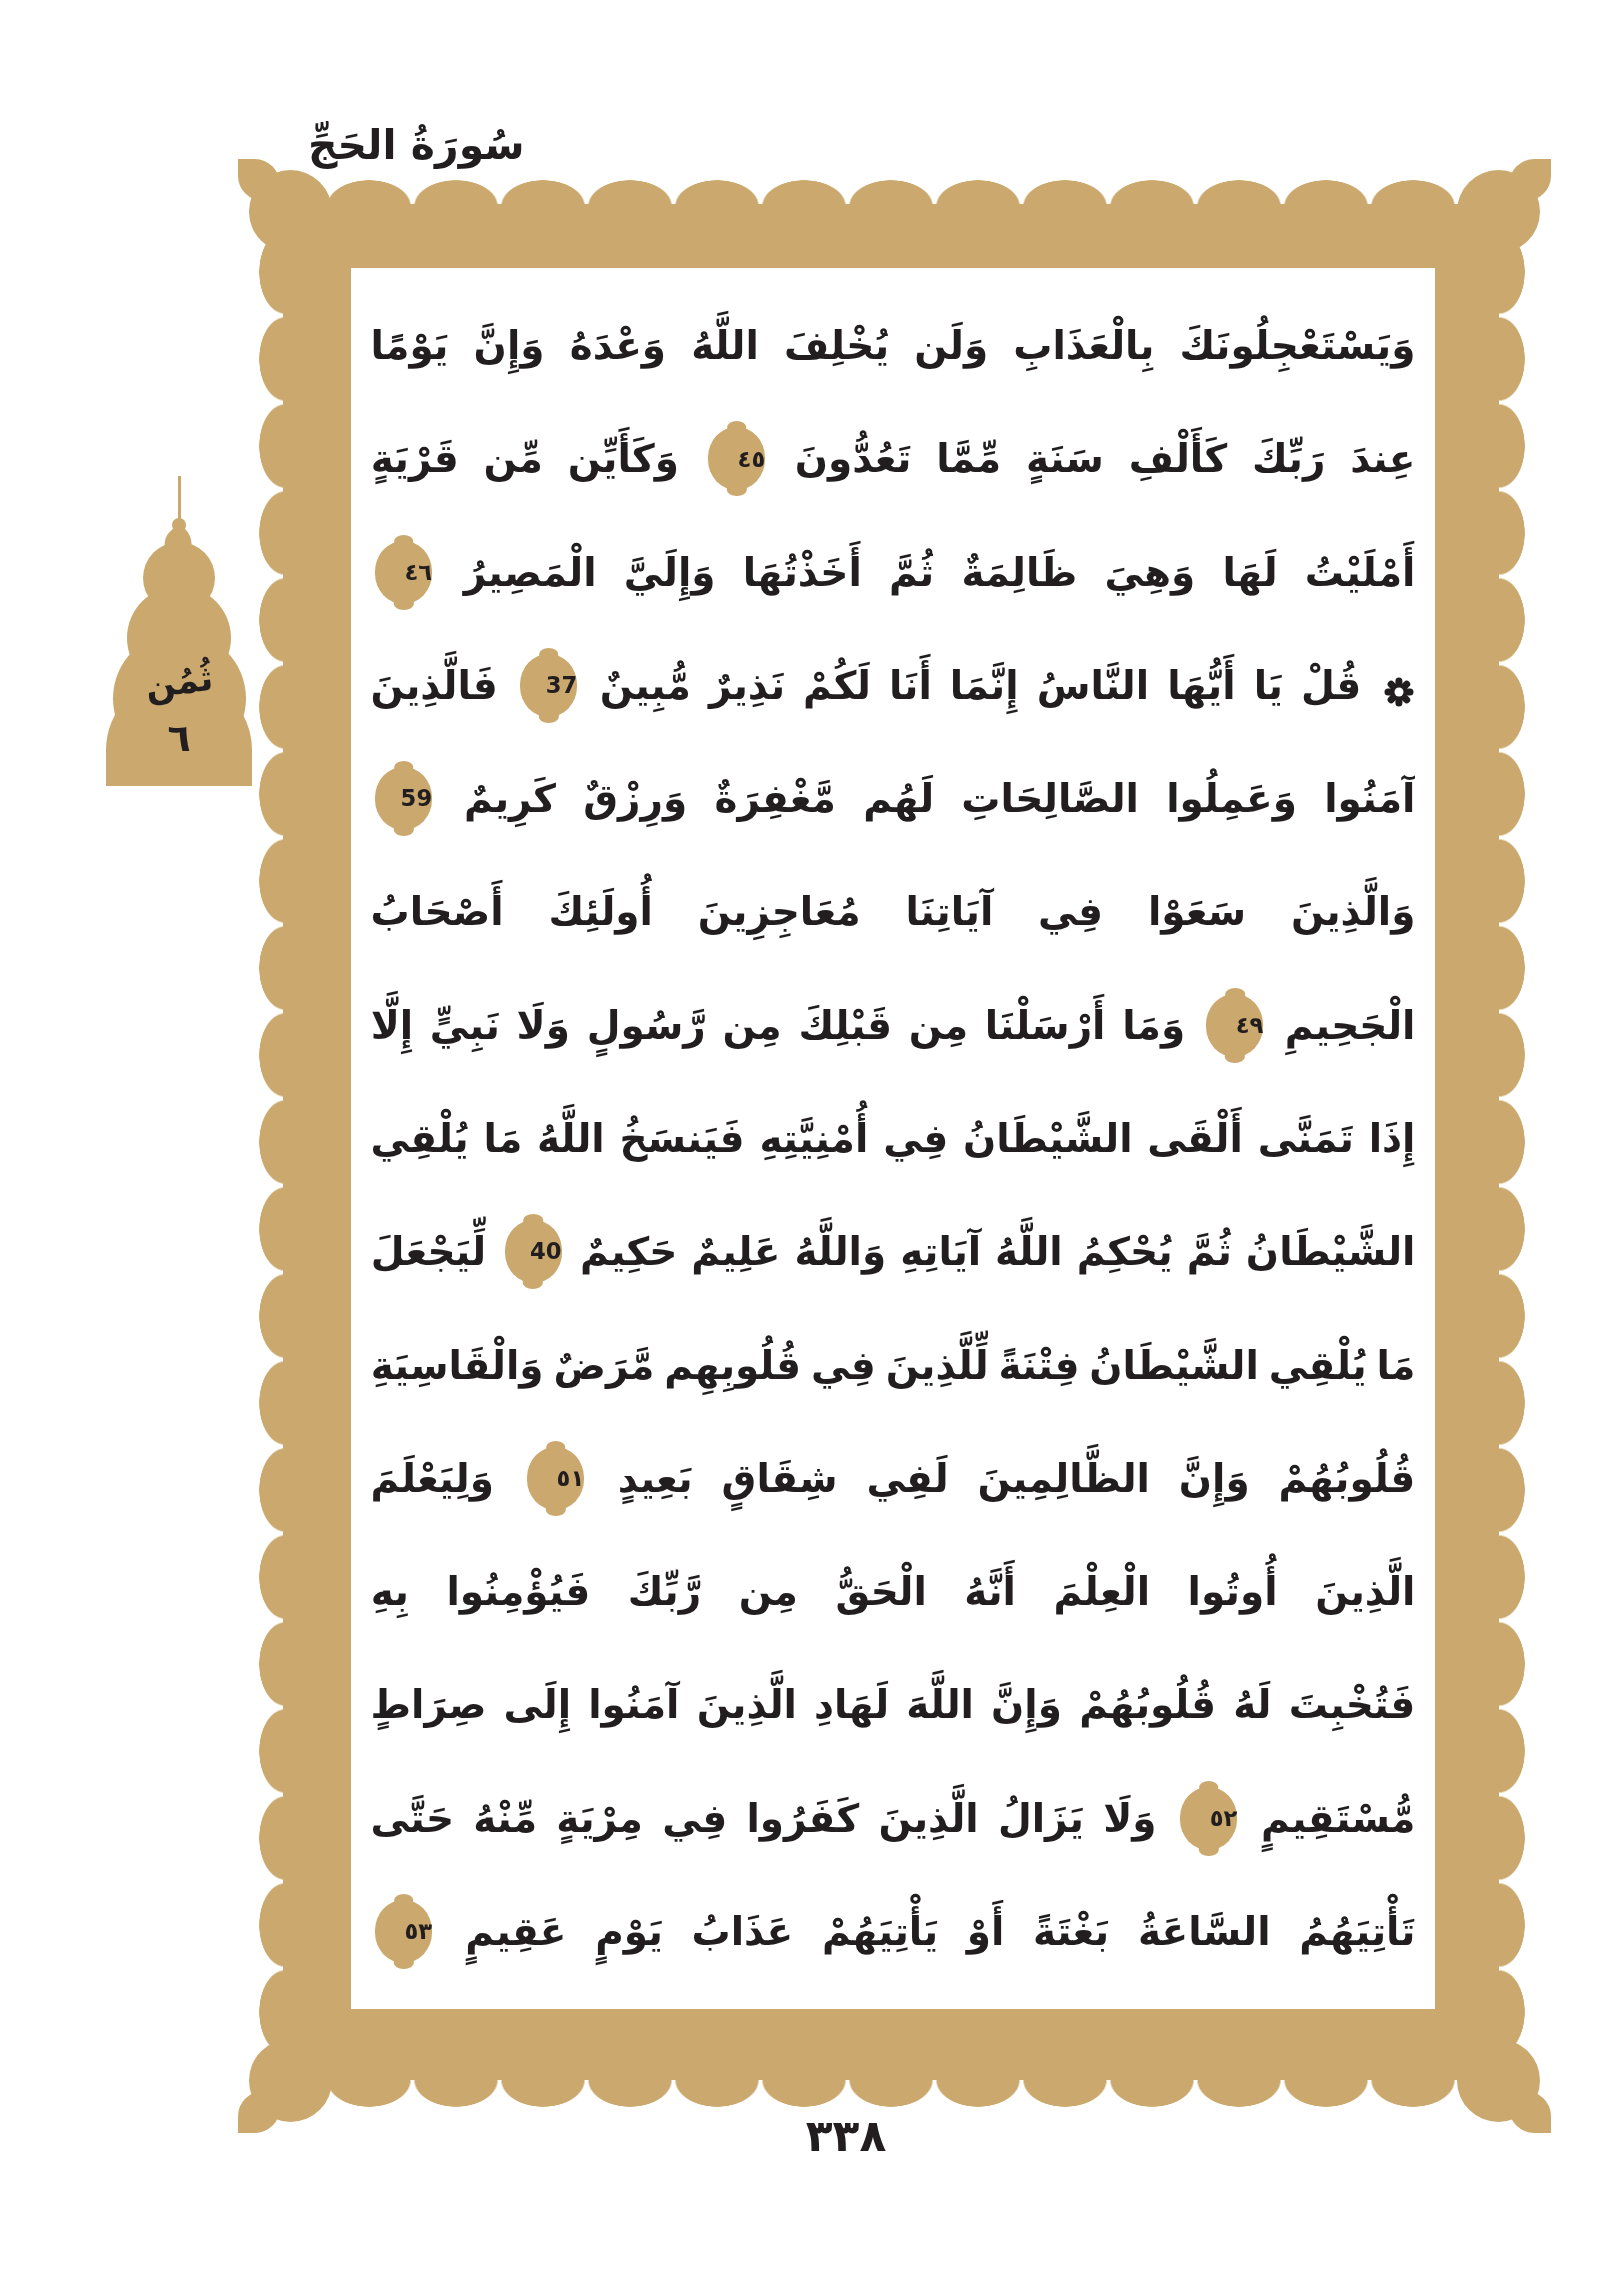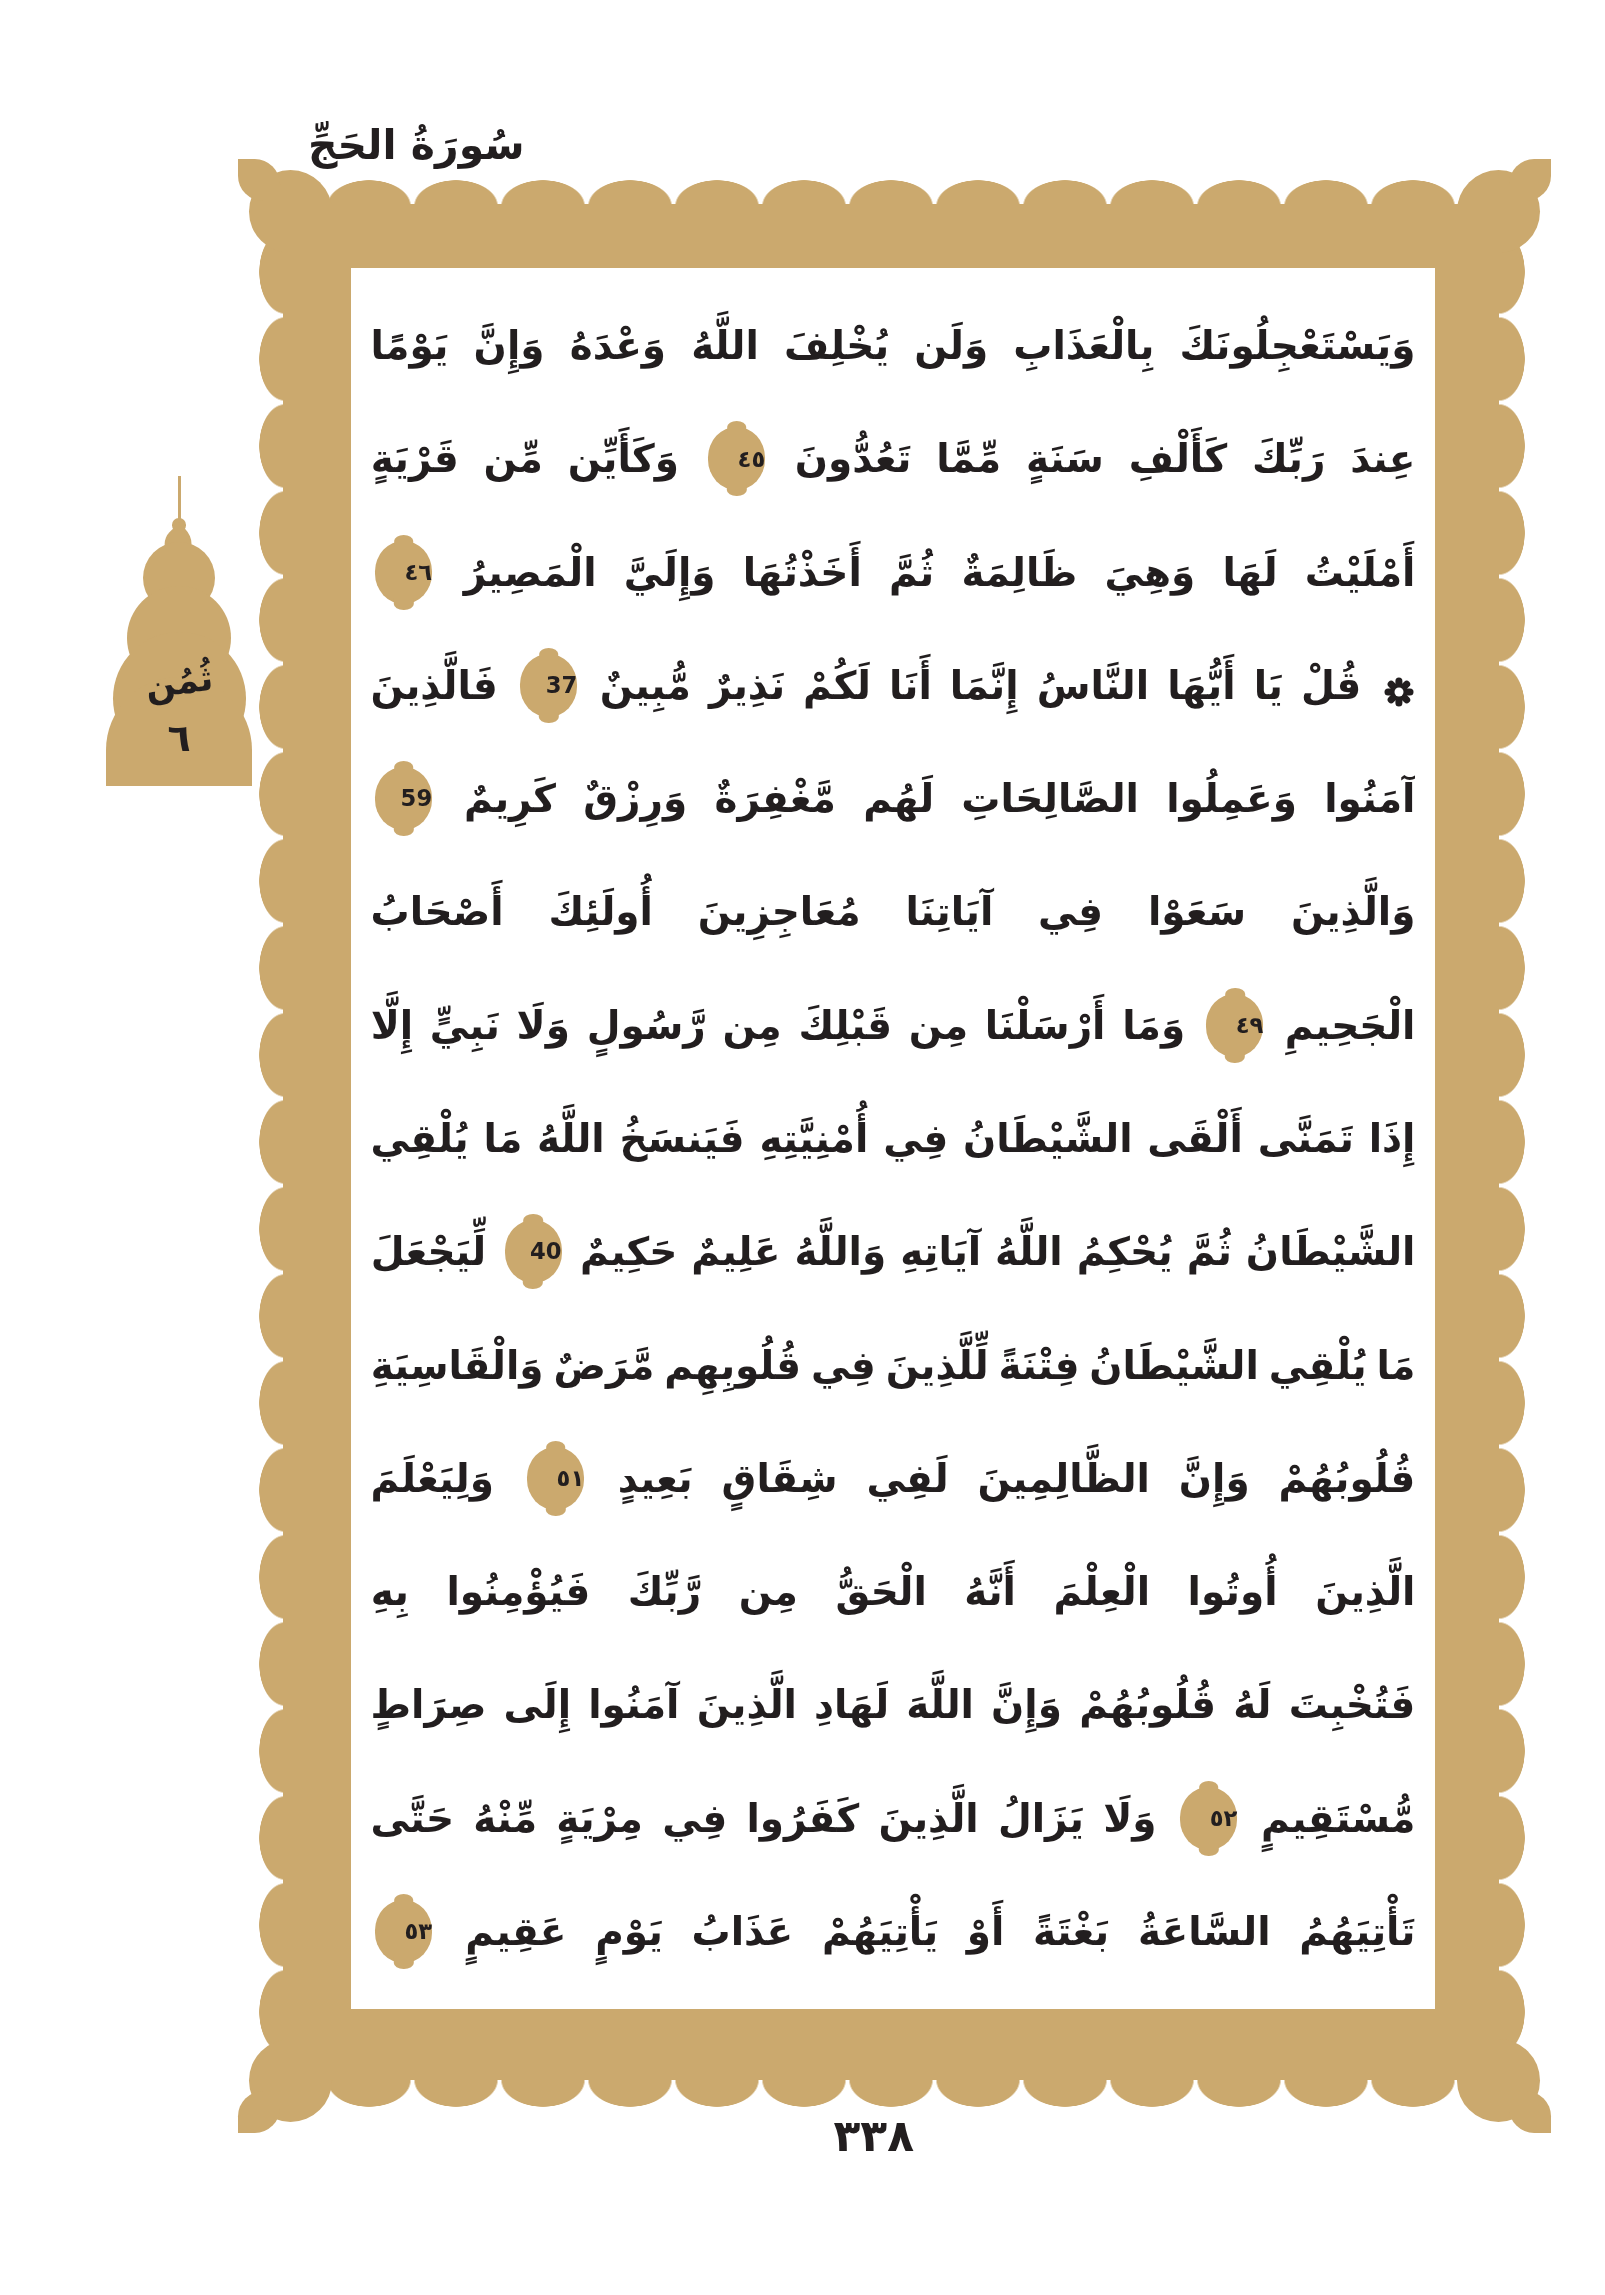--- a/index.html
+++ b/index.html
@@ -144,21 +144,21 @@
     transform:rotate(-8deg);
   }
   .side-number{
     position:absolute; left:0; top:240px; width:100%;
     text-align:center; font-size:38px; font-weight:bold; color:var(--ink);
   }
 
   
   .page-number{
     position:absolute; left:778px; top:2110px; width:136px;
-    text-align:right; font-size:44px; font-weight:bold; color:var(--ink);
+    text-align:center; font-size:44px; font-weight:bold; color:var(--ink);
   }
 </style>
 </head>
 <body>
 
 <div class="page">
 
   <div class="header-left">سُورَةُ الحَجِّ</div>
 
   <div class="scallop scallop-top"></div>

